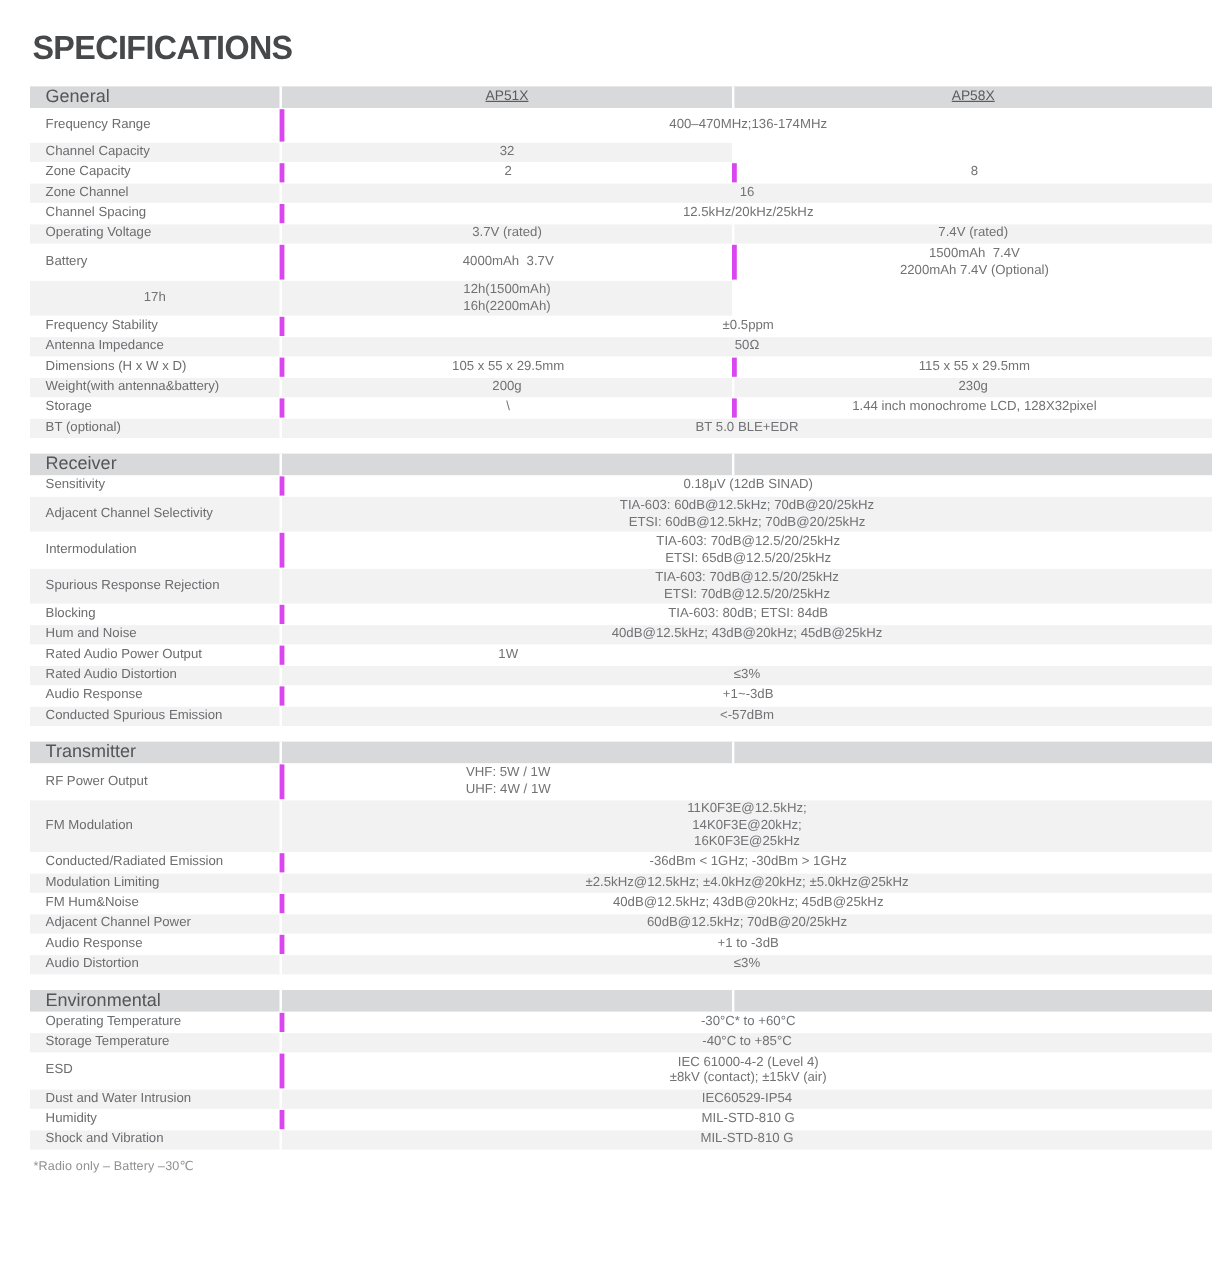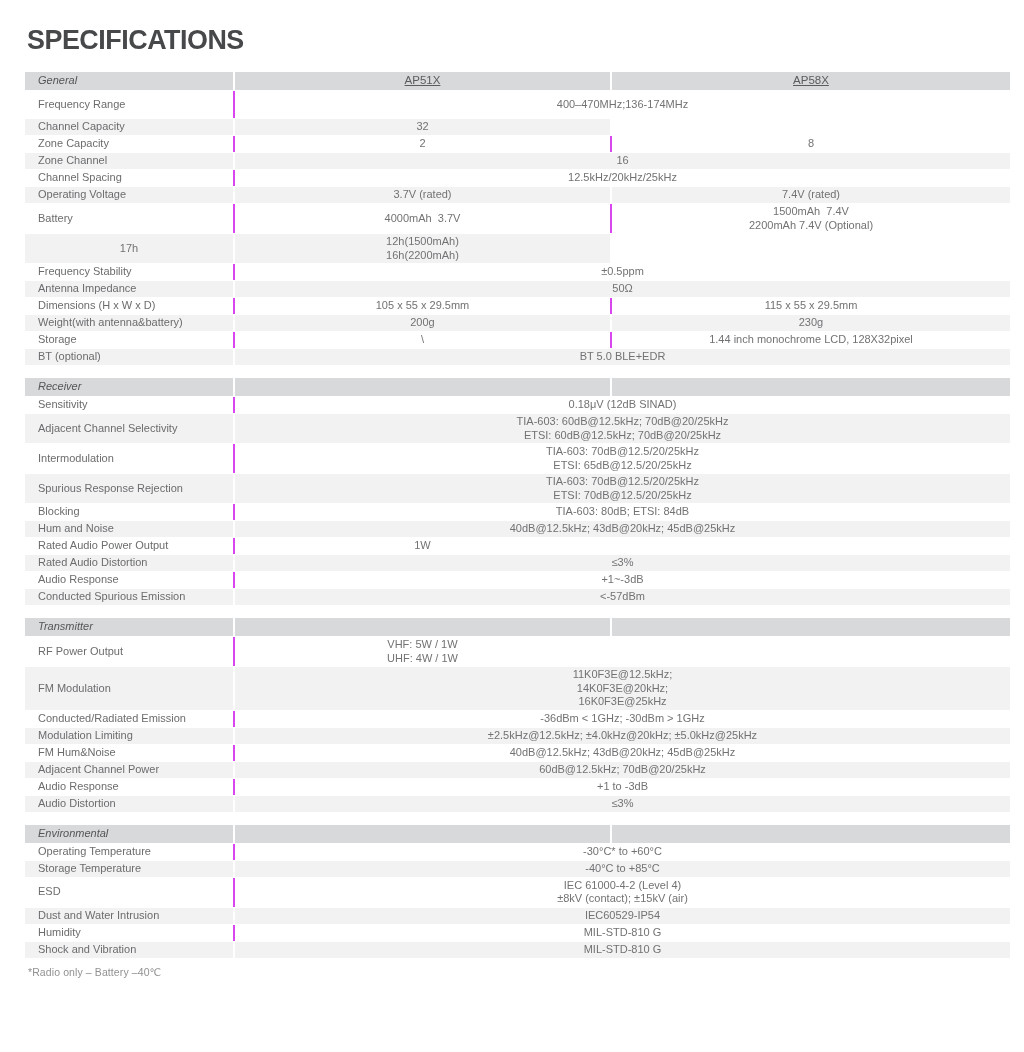--- a/index.html
+++ b/index.html
@@ -51,35 +51,34 @@
   .cell.label-cell {
     justify-content: flex-start;
     text-align: left;
     padding-left: 13px;
     color: #6b6c6e;
   }
   .cell.span2 { grid-column: 2 / 4; }
 
   
   .cell + .cell { border-left: 2px solid #ffffff; }
-  .row-plain .cell + .cell { border-left: 2px solid #d946ef; }
+  .row-plain .cell + .cell { border-left: 4px solid #d946ef; }
 
   
   .row-shade .cell { background: #f2f2f3; }
 
   
   .header-row .cell {
     background: #d8d9da;
     min-height: 18px;
     color: #5b5c5e;
   }
   .header-row .cell.label-cell {
-    font-size: 11px;
+    font-size: 15px;
     color: #545557;
-    font-style: italic;
   }
   .header-row .cell.col-head { font-size: 11.5px; text-decoration: underline; }
 
   
   .section:first-child .data-row:nth-child(2) .cell { min-height: 27px; }
 
   .footnote {
     margin: 8px 0 12px 28px;
     font-size: 10.5px;
     color: #909193;
@@ -283,14 +282,14 @@
           <div class="cell label-cell">Humidity</div>
           <div class="cell span2">MIL-STD-810 G</div>
         </div>
         <div class="row data-row row-shade">
           <div class="cell label-cell">Shock and Vibration</div>
           <div class="cell span2">MIL-STD-810 G</div>
         </div>
       </div>
     </div>
 
-  <div class="footnote">*Radio only – Battery –40℃</div>
+  <div class="footnote">*Radio only – Battery –30℃</div>
 </div>
 
 </body></html>

